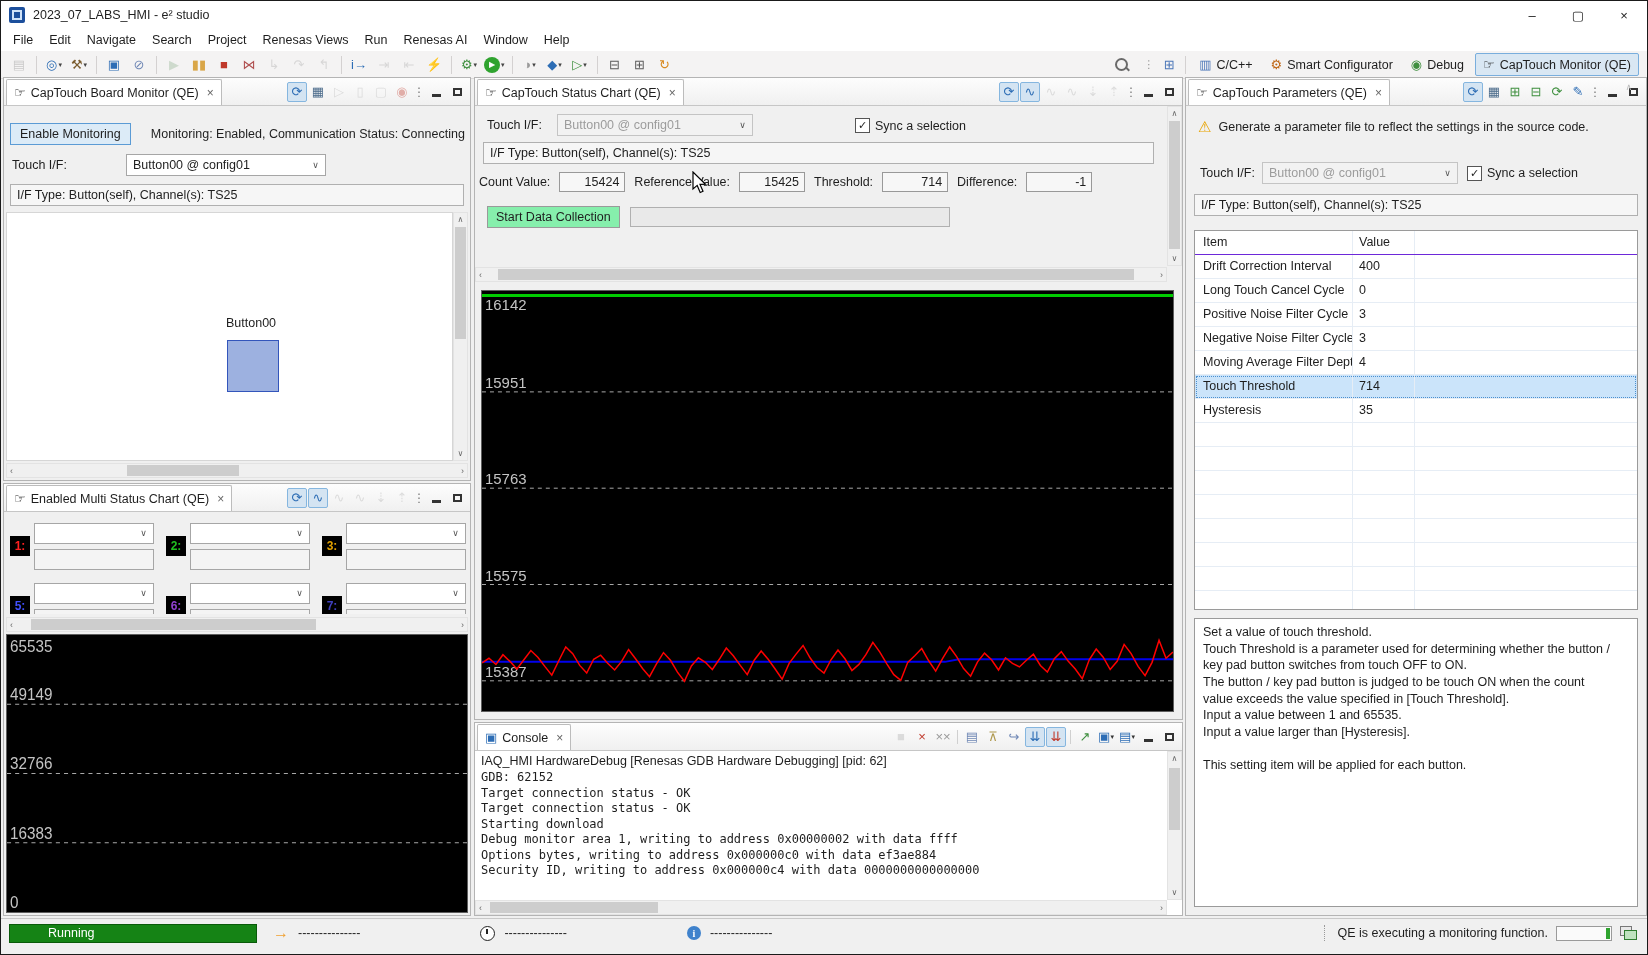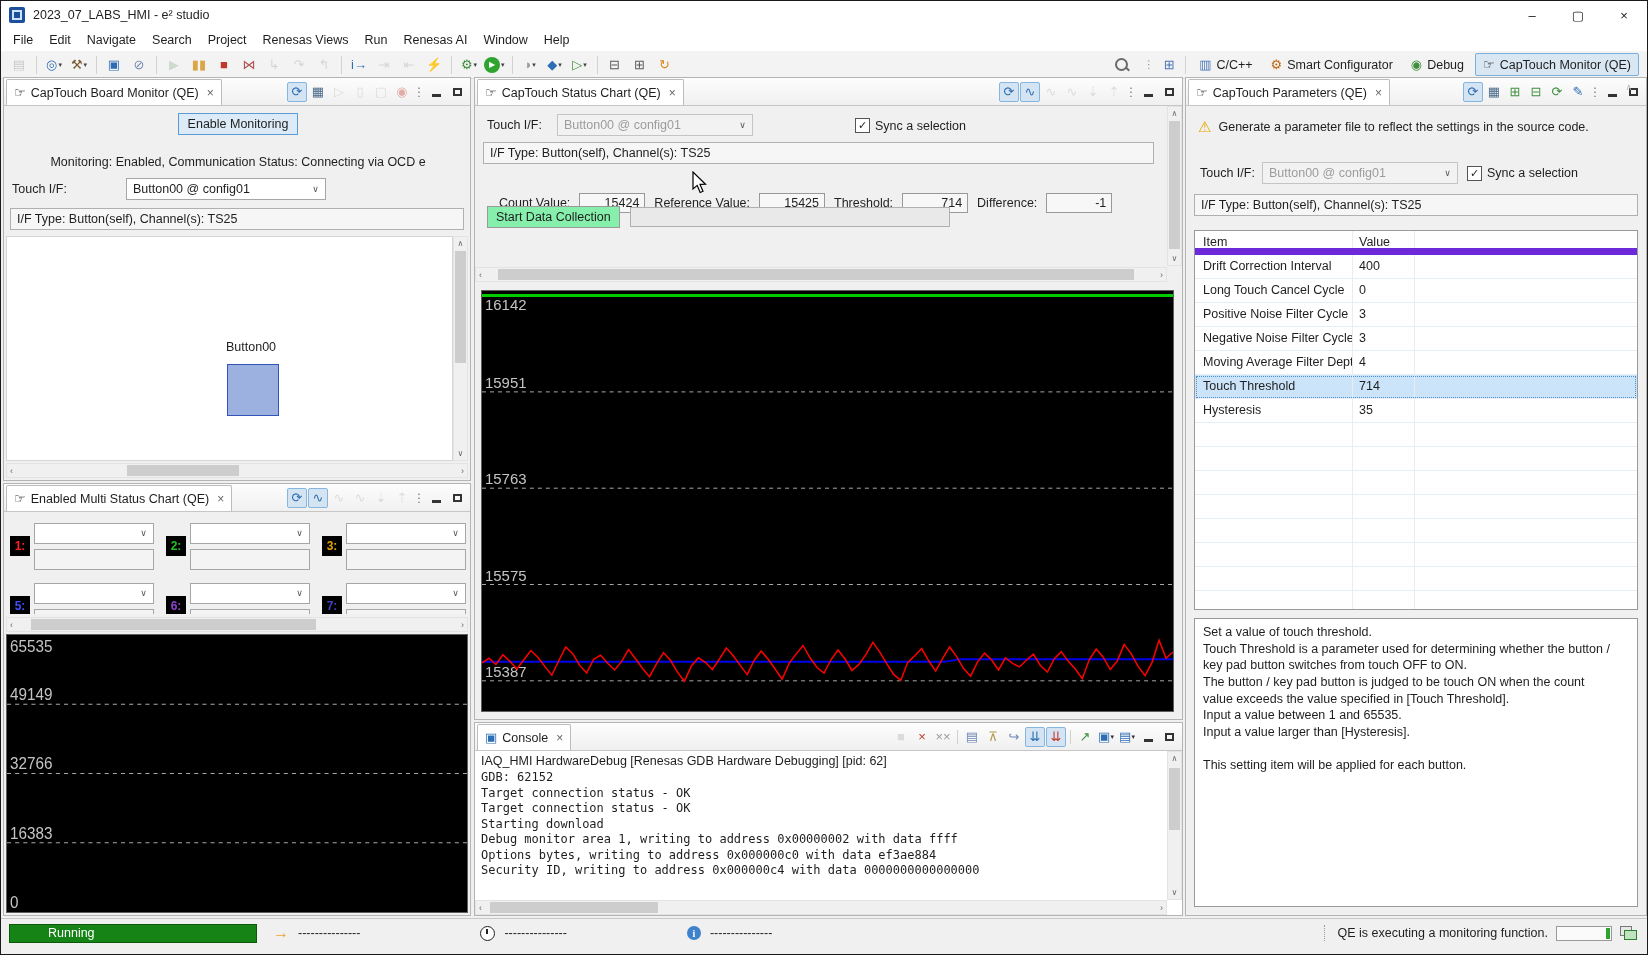--- a/index.html
+++ b/index.html
@@ -57,21 +57,21 @@
   .checkbox{width:13px;height:13px;border:1px solid #555;background:#fff;display:inline-flex;align-items:center;justify-content:center;font-size:11px;color:#222;flex-shrink:0;}
   .chkrow{display:flex;align-items:center;gap:5px;font-size:12.5px;white-space:nowrap;}
   .vscroll{width:15px;background:#f0f0f0;border:1px solid #e3e3e3;position:relative;box-sizing:border-box;display:flex;flex-direction:column;align-items:center;justify-content:space-between;font-size:8px;color:#666;padding:2px 0;}
   .vthumb{position:absolute;left:1px;right:1px;background:#cdcdcd;}
   .hscroll{height:15px;background:#f0f0f0;border:1px solid #e3e3e3;position:relative;box-sizing:border-box;display:flex;align-items:center;justify-content:space-between;font-size:9px;color:#666;padding:0 3px;}
   .hthumb{position:absolute;top:1px;bottom:1px;background:#cdcdcd;}
   .chart-black{background:#000;border:1px solid #5e5e5e;position:relative;box-sizing:border-box;}
   .chart-black svg{width:100%;height:100%;display:block;}
   
   #panel-board{left:2px;top:76px;width:468px;height:404px;}
-  .bm-row1{display:flex;align-items:center;margin:7px 4px 5px 6px;gap:20px;white-space:nowrap;overflow:hidden;flex-direction:column;}
+  .bm-row1{display:flex;align-items:center;margin:17px 4px 5px 6px;gap:20px;white-space:nowrap;overflow:hidden;}
   .btn-enable{padding:3px 9px;background:#dcebf7;border:1px solid #5b9bd5;font-size:12.5px;flex-shrink:0;}
   .bm-status{font-size:12.5px;overflow:hidden;}
   .bm-row2{display:flex;align-items:center;margin:4px 6px 8px 8px;}
   .bm-row2 .lbl{width:114px;font-size:12.5px;}
   .bm-iftype{margin:0 6px;}
   .bm-canvas-wrap{flex:1;display:flex;margin:6px 2px 0 2px;min-height:0;}
   .bm-canvas{flex:1;background:#fff;border:1px solid #d6d6d6;position:relative;}
   .bm-btn-label{position:absolute;left:219px;top:103px;font-size:12.5px;}
   .bm-btn-square{position:absolute;left:220px;top:127px;width:50px;height:50px;background:#9db1e0;border:1px solid #3355bb;}
   .bm-hscroll{margin:2px;}
@@ -86,21 +86,21 @@
   .slot-value{border:1px solid #a6a6a6;background:#f4f4f4;box-sizing:border-box;}
   .mc-hscroll{margin:3px 2px 2px 2px;}
   .mc-chart{flex:1;margin:0 2px 2px 2px;min-height:0;}
   
   #panel-status{left:473px;top:76px;width:709px;height:643px;}
   .sc-settings{position:relative;height:178px;}
   .sc-row1{position:absolute;left:12px;top:8px;display:flex;align-items:center;}
   .sc-row1 .lbl{width:70px;font-size:12.5px;}
   .sc-sync{position:absolute;left:380px;top:12px;}
   .sc-iftype{position:absolute;left:8px;top:36px;right:28px;}
-  .sc-fields{position:absolute;left:24px;top:66px;display:flex;align-items:center;gap:9px;font-size:12.5px;white-space:nowrap;margin-top:21px;}
+  .sc-fields{position:absolute;left:4px;top:66px;display:flex;align-items:center;gap:9px;font-size:12.5px;white-space:nowrap;}
   .valbox{width:66px;height:20px;border:1px solid #999;background:#f7f7f7;display:flex;align-items:center;justify-content:flex-end;padding-right:5px;box-sizing:border-box;}
   .sc-startrow{position:absolute;left:12px;top:100px;display:flex;gap:10px;align-items:center;}
   .btn-start{padding:3px 8px;border:1px solid #9a9a9a;background:#86efac;font-size:12.5px;}
   .progress{width:318px;height:18px;border:1px solid #b0b0b0;background:#e9e9e9;}
   .sc-vscroll{position:absolute;right:0;top:0;bottom:18px;width:15px;}
   .sc-hscroll{position:absolute;left:0;right:15px;bottom:2px;}
   .sc-chart{flex:1;margin:6px 8px 7px 6px;min-height:0;}
   
   #panel-console{left:473px;top:721px;width:709px;height:194px;}
   .console-body{flex:1;background:#fff;position:relative;overflow:hidden;}
@@ -110,21 +110,21 @@
   .co-hscroll{position:absolute;left:0;right:15px;bottom:0;}
   
   #panel-params{left:1184px;top:76px;width:462px;height:839px;}
   .pp-warning{display:flex;gap:7px;align-items:center;margin:12px 8px 0 12px;font-size:12.5px;white-space:nowrap;}
   .warn-glyph{color:#e8a400;font-size:15px;}
   .pp-touchrow{display:flex;align-items:center;margin:26px 8px 0 14px;}
   .pp-touchrow .lbl{width:62px;font-size:12.5px;}
   .pp-iftype{margin:10px 8px 0 8px;}
   .pp-table{margin:14px 8px 0 8px;height:378px;background:#fff;border:1px solid #9a9a9a;display:flex;flex-direction:column;overflow:hidden;font-size:12.5px;}
   .pt-row{display:flex;height:24px;min-height:24px;border-bottom:1px solid #e6edf5;box-sizing:border-box;}
-  .pt-row.head{border-bottom:7px solid #6d28d9;}
+  .pt-row.head{border-bottom:1px solid #6d28d9;}
   .pt-c1{width:158px;padding:4px 0 0 8px;border-right:1px solid #e6edf5;box-sizing:border-box;white-space:nowrap;overflow:hidden;}
   .pt-c2{width:62px;padding:4px 0 0 6px;border-right:1px solid #e6edf5;box-sizing:border-box;}
   .pt-c3{flex:1;}
   .pt-row.selected{background:#cbe4fa;outline:1px dotted #4a8fd0;outline-offset:-2px;}
   .pp-desc{flex:1;margin:8px;background:#fff;border:1px solid #9a9a9a;padding:5px 20px 5px 8px;font-size:12.5px;line-height:1.33;white-space:pre-line;position:relative;overflow:hidden;}
   .desc-up{position:absolute;right:4px;top:4px;color:#bdbdbd;font-size:9px;}
   
   .statusbar{position:absolute;left:0;right:0;top:917px;height:28px;border-top:1px solid #c8c8c8;background:#f0f0f0;display:flex;align-items:center;font-size:12.5px;}
   .sb-running{width:248px;margin-left:8px;height:19px;background:#158315;border:1px solid #0a5a0a;color:#fff;display:flex;align-items:center;padding-left:38px;box-sizing:border-box;flex-shrink:0;}
   .sb-item{display:flex;align-items:center;gap:9px;margin-left:16px;color:#222;white-space:nowrap;}

